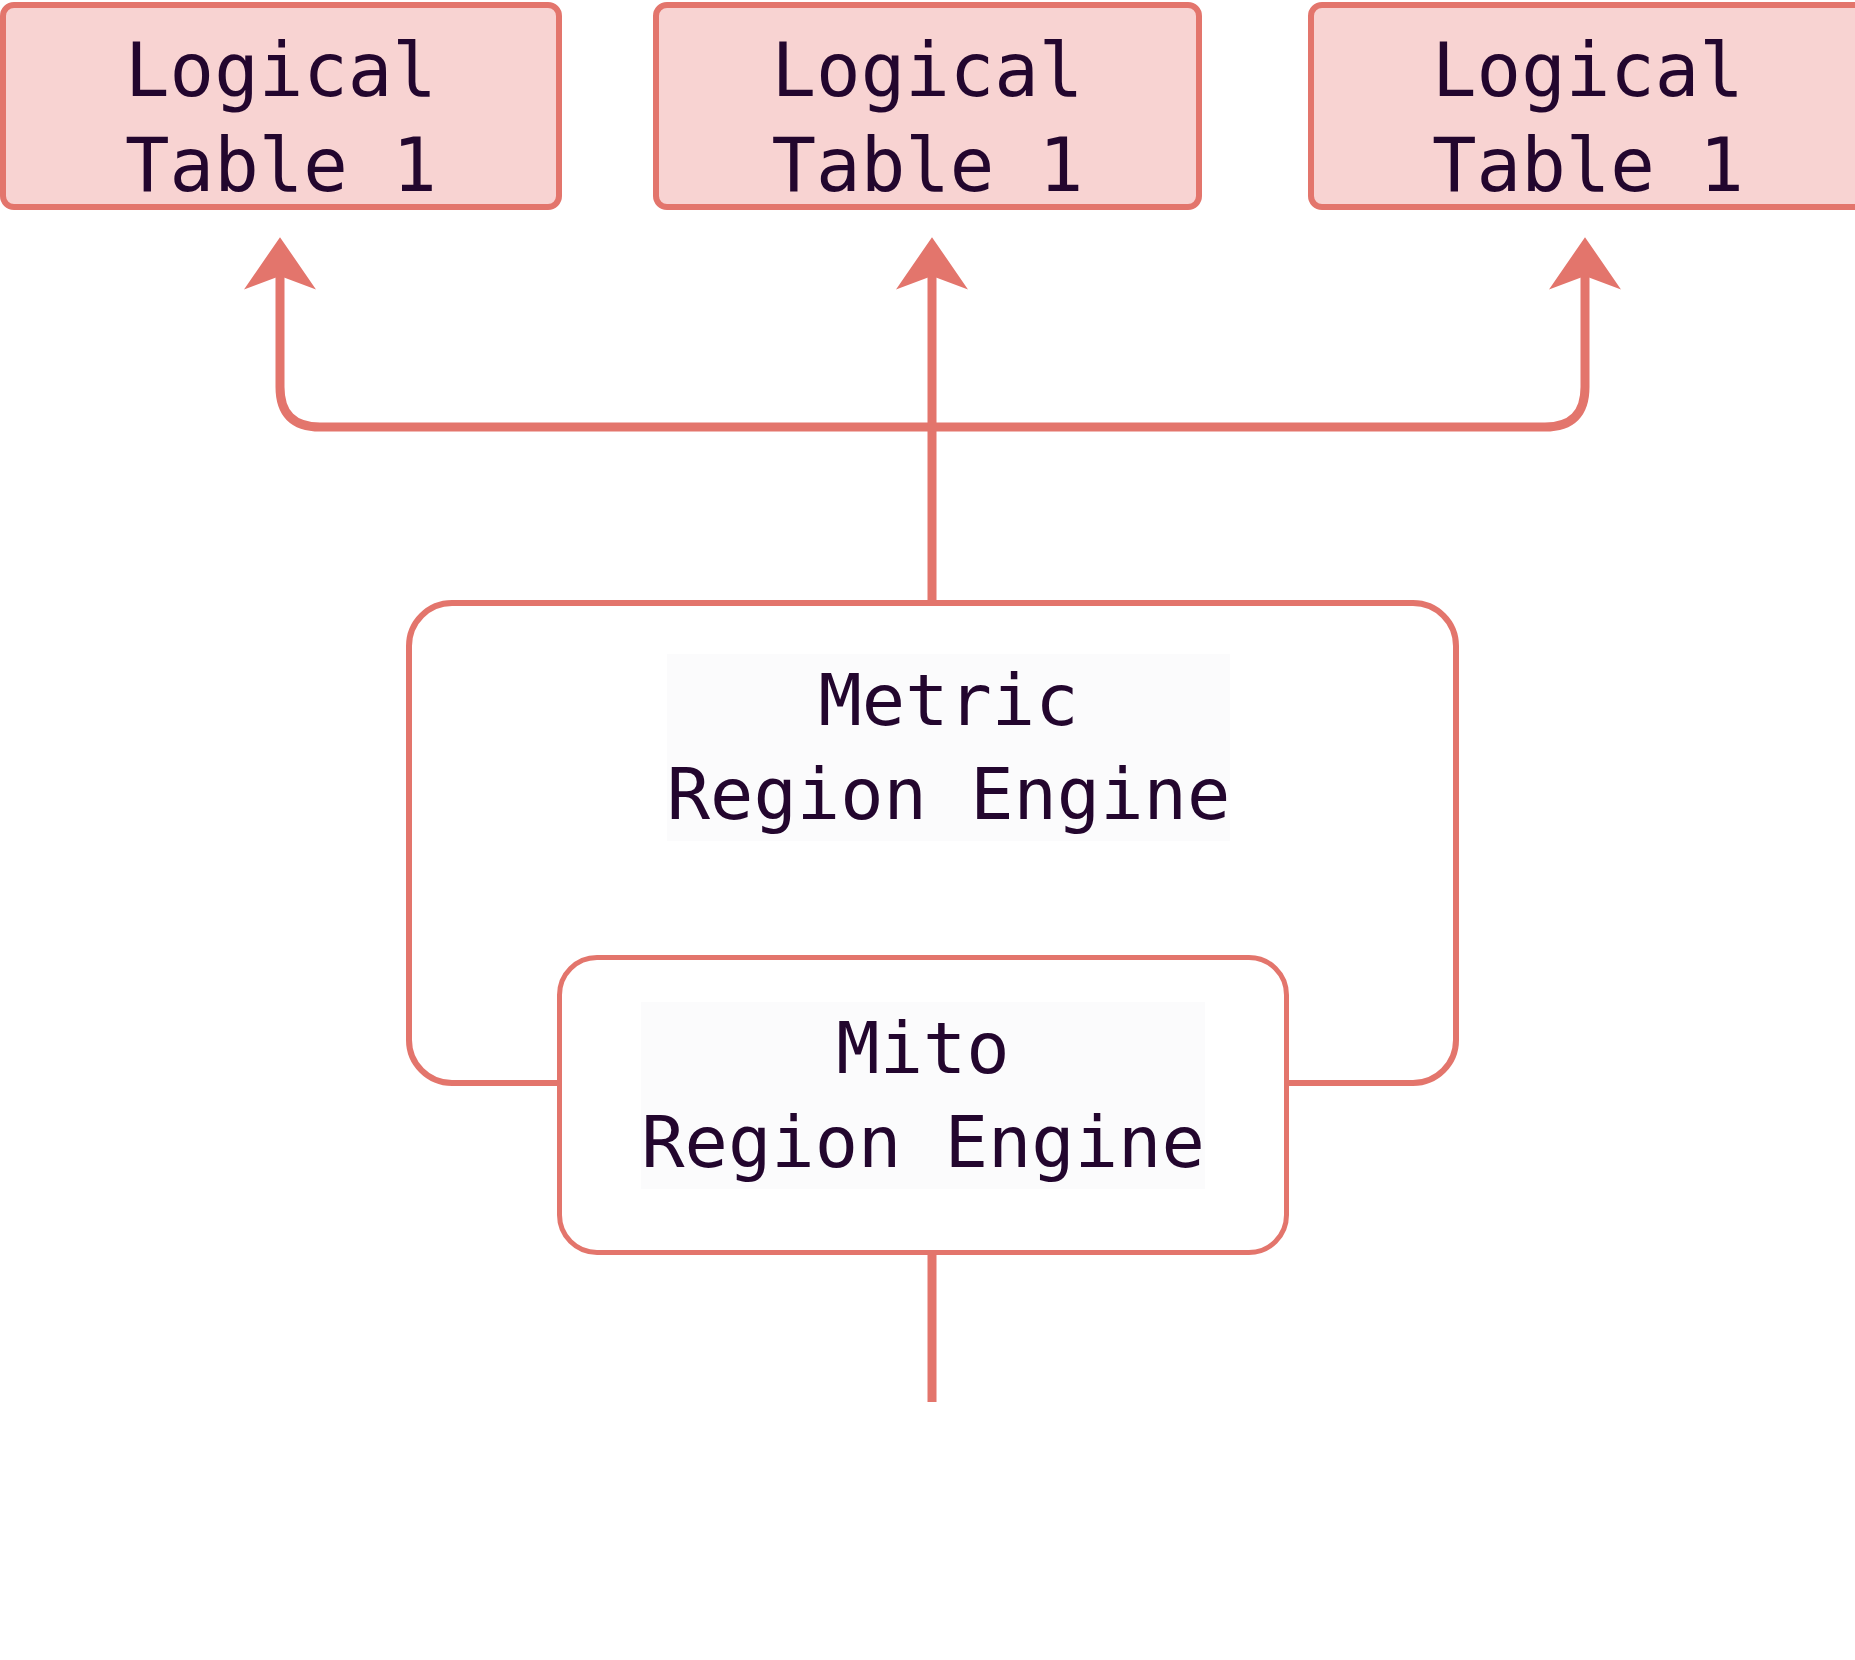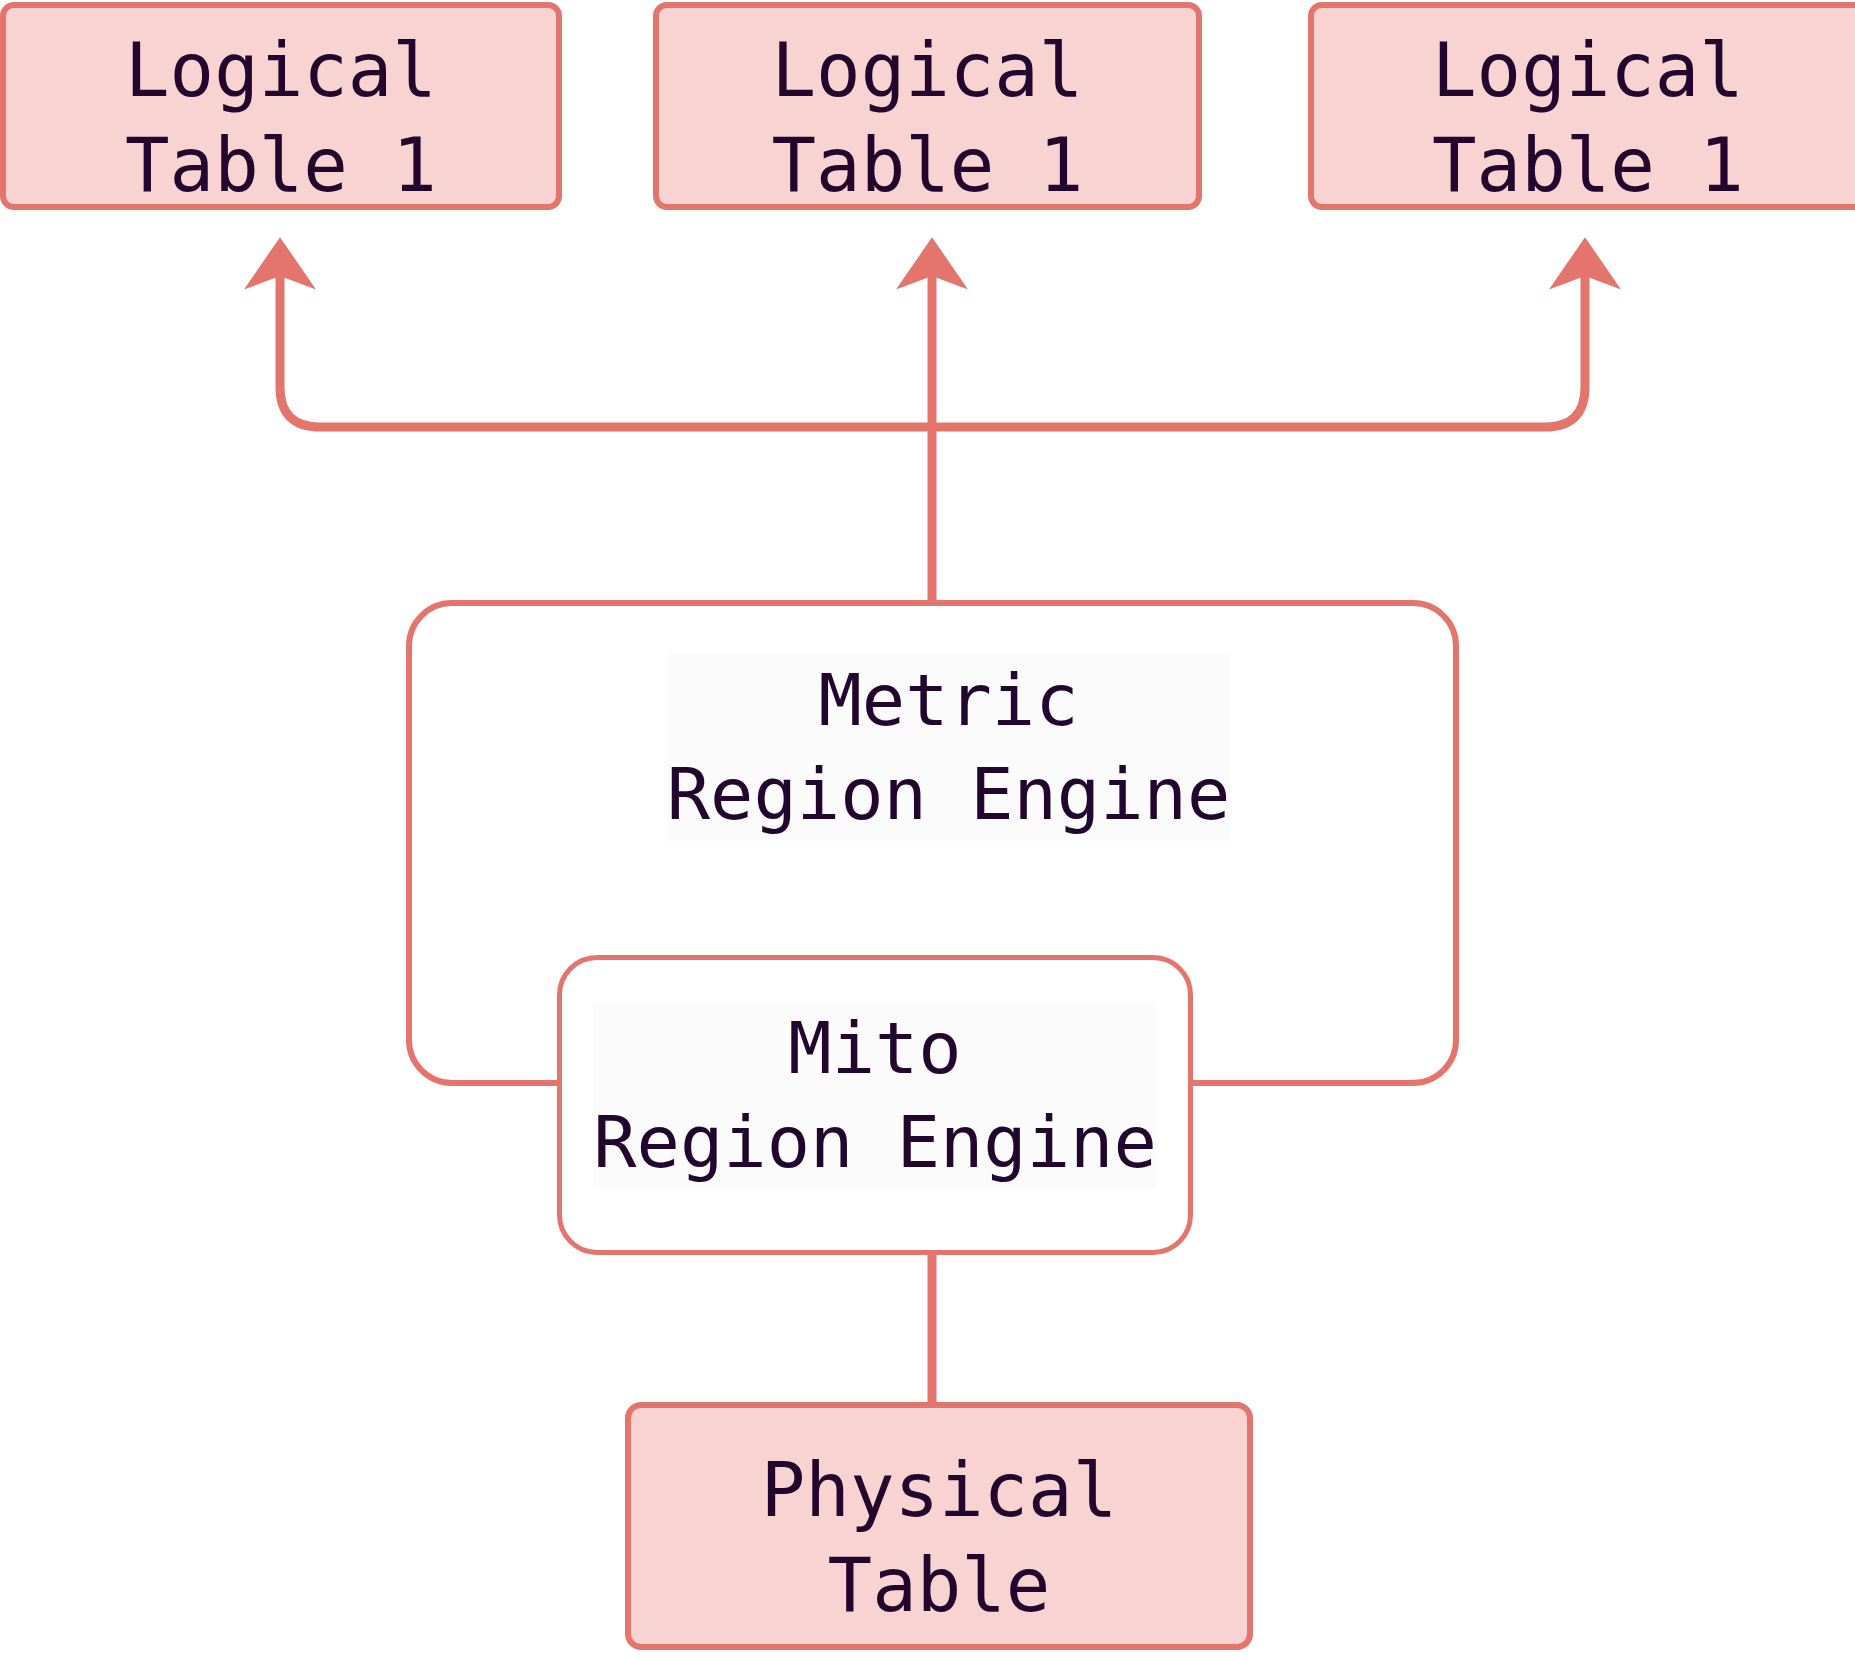--- a/index.html
+++ b/index.html
@@ -109,23 +109,19 @@
   <div class="node logical-node" style="left:1308px; top:2px; width:560px; height:208px;">
     <span class="box-text">Logical
 Table 1</span>
   </div>
 
   <div class="node engine-outer" style="left:406px; top:600px; width:1053px; height:486px;padding-left:32px;">
     <span class="engine-label outer-label-pos">Metric
 Region Engine</span>
   </div>
 
-  <div class="node engine-inner" style="left:557px; top:955px; width:636px; height:300px;">
+  <div class="node engine-inner" style="left:557px; top:955px; width:732px; height:300px;">
     <span class="engine-label inner-label-pos">Mito
 Region Engine</span>
   </div>
 
-  <div class="node physical-node" style="left:625px; top:1402px; width:628px; height:248px;">
-    <span class="box-text">Physical
-Table</span>
-  </div>
 
 </div>
 
 </body></html>

